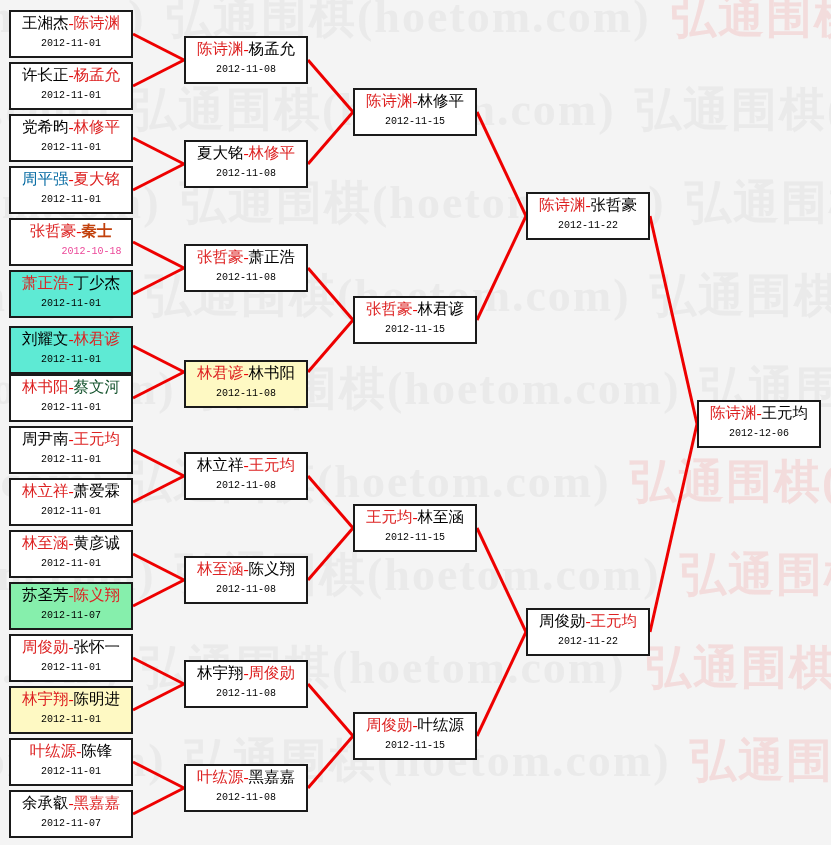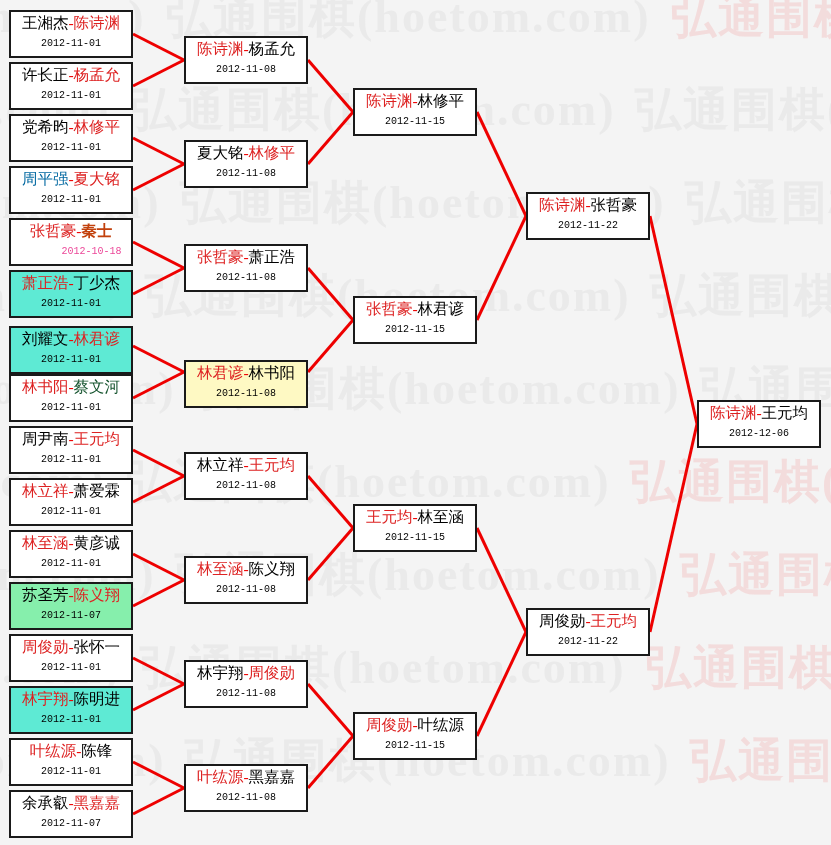--- a/index.html
+++ b/index.html
@@ -145,21 +145,21 @@
         <span class="mdate" style="color: rgb(0, 0, 0);">2012-11-01</span>
       </div>
       <div class="match-box" style="left: 9px; top: 566px; border-color: rgb(26, 26, 26); background: #86efac; margin-top: 16px;">
         <span class="names"><span style="color: rgb(0, 0, 0);">苏圣芳</span><span style="color: rgb(238, 0, 0);">-</span><span style="color: rgb(221, 34, 34);">陈义翔</span></span>
         <span class="mdate" style="color: rgb(0, 0, 0);">2012-11-07</span>
       </div>
       <div class="match-box" style="left: 9px; top: 634px; border-color: rgb(26, 26, 26); background: rgb(255, 255, 255);">
         <span class="names"><span style="color: rgb(221, 34, 34);">周俊勋</span><span style="color: rgb(238, 0, 0);">-</span><span style="color: rgb(0, 0, 0);">张怀一</span></span>
         <span class="mdate" style="color: rgb(0, 0, 0);">2012-11-01</span>
       </div>
-      <div class="match-box" style="left: 9px; top: 686px; border-color: rgb(26, 26, 26); background: #5eead4;">
+      <div class="match-box" style="left: 9px; top: 686px; border-color: rgb(26, 26, 26); background: #fef9c3;">
         <span class="names"><span style="color: rgb(221, 34, 34);">林宇翔</span><span style="color: rgb(238, 0, 0);">-</span><span style="color: rgb(0, 0, 0);">陈明进</span></span>
         <span class="mdate" style="color: rgb(0, 0, 0);">2012-11-01</span>
       </div>
       <div class="match-box" style="left: 9px; top: 738px; border-color: rgb(26, 26, 26); background: rgb(255, 255, 255);">
         <span class="names"><span style="color: rgb(221, 34, 34);">叶纮源</span><span style="color: rgb(238, 0, 0);">-</span><span style="color: rgb(0, 0, 0);">陈锋</span></span>
         <span class="mdate" style="color: rgb(0, 0, 0);">2012-11-01</span>
       </div>
       <div class="match-box" style="left: 9px; top: 790px; border-color: rgb(26, 26, 26); background: rgb(255, 255, 255);">
         <span class="names"><span style="color: rgb(0, 0, 0);">余承叡</span><span style="color: rgb(238, 0, 0);">-</span><span style="color: rgb(221, 34, 34);">黑嘉嘉</span></span>
         <span class="mdate" style="color: rgb(0, 0, 0);">2012-11-07</span>

